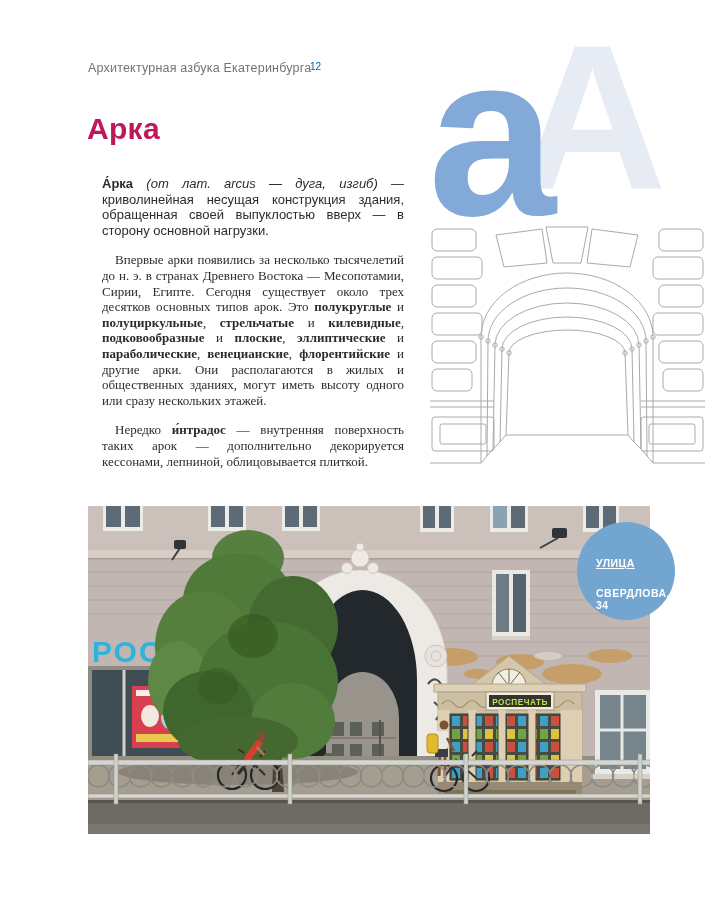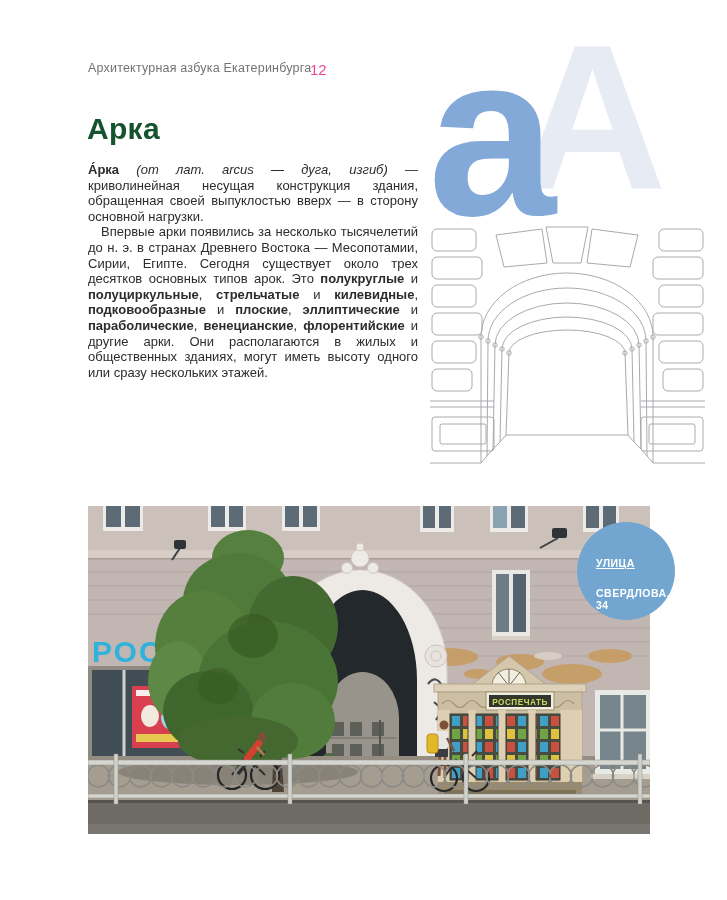--- a/index.html
+++ b/index.html
@@ -1,25 +1,25 @@
 <!DOCTYPE html>
 <html lang="ru"><head>
 <meta charset="utf-8">
 <style>
   html,body{margin:0;padding:0;background:#ffffff;}
   .page{position:relative;width:727px;height:900px;background:#fff;
         font-family:"Liberation Sans",sans-serif;overflow:hidden;}
   .hdr-title{position:absolute;left:88px;top:61px;font-size:12.5px;color:#737373;letter-spacing:.2px;}
-  .hdr-page{position:absolute;left:310px;top:61px;font-size:15px;color:#ec4899;}
+  .hdr-page{position:absolute;left:310px;top:61px;font-size:10px;color:#0369a1;}
   .title{position:absolute;left:87px;top:112px;margin:0;font-size:30px;font-weight:bold;
-         color:#14532d;letter-spacing:.3px;}
+         color:#be185d;letter-spacing:.3px;}
   .article{position:absolute;left:88px;top:162px;width:330px;font-size:13px;line-height:15.6px;
            color:#2c2c2c;text-align:justify;hyphens:auto;-webkit-hyphens:auto;}
-  .article p{margin:0;}
-  .article p.indent{text-indent:13px;}
+  .article p{margin:14px;}
+  .article p.indent{text-indent:13px;font-family:Liberation Serif, serif;}
   .letters-svg{position:absolute;left:400px;top:18px;}
   .letters-svg text{font-family:"Liberation Sans",sans-serif;font-weight:bold;}
   .arch-svg{position:absolute;left:430px;top:225px;}
   .photo{position:absolute;left:88px;top:506px;width:562px;height:328px;overflow:hidden;}
   .badge{position:absolute;left:577px;top:522px;width:98px;height:98px;border-radius:50%;
          background:#72a6d0;color:#fff;}
   .badge .l1{position:absolute;left:19px;top:35px;font-size:10.5px;font-weight:bold;letter-spacing:.5px;text-decoration:underline;}
   .badge .l2{position:absolute;left:19px;top:65px;font-size:10.5px;font-weight:bold;letter-spacing:.5px;}
   .photo svg text{font-family:"Liberation Sans",sans-serif;}
 </style>
@@ -34,20 +34,21 @@
   <svg class="letters-svg" width="327" height="212" viewBox="0 0 327 212">
     <text x="118" y="170" font-size="206" fill="#e7ebf4">А</text>
     <text x="28" y="197" font-size="230" fill="#82a9d8">а</text>
   </svg>
 
   <h1 class="title">Арка</h1>
 
   <div class="article">
       <p><b>А́рка</b><span> </span><i>(от лат. arcus — дуга, изгиб)</i><span> — криволинейная несущая конструкция здания, обращенная своей выпуклостью вверх — в сторону основной нагрузки.</span></p>
       <p class="indent"><span>Впервые арки появились за несколько тысячелетий до н. э. в странах Древнего Востока — Месопотамии, Сирии, Египте. Сегодня существует около трех десятков основных типов арок. Это </span><b>полукруглые</b><span> и </span><b>полуциркульные</b><span>, </span><b>стрельчатые</b><span> и </span><b>килевидные</b><span>, </span><b>подковообразные</b><span> и </span><b>плоские</b><span>, </span><b>эллиптические</b><span> и </span><b>параболические</b><span>, </span><b>венецианские</b><span>, </span><b>флорентийские</b><span> и другие арки. Они располагаются в жилых и общественных зданиях, могут иметь высоту одного или сразу нескольких этажей.</span></p>
+      <p class="indent"><span>Нередко </span><b>и́нтрадос</b><span> — внутренняя поверхность таких арок — дополнительно декорируется кессонами, лепниной, облицовывается плиткой.</span></p>
     </div>
 
   <svg class="arch-svg" width="275" height="240" viewBox="0 0 275 240" fill="none" stroke="#a7aaae" stroke-width="1">
 
     <g>
       <rect x="2" y="4" width="44" height="22" rx="5"></rect>
       <rect x="2" y="32" width="50" height="22" rx="5"></rect>
       <rect x="2" y="60" width="44" height="22" rx="5"></rect>
       <rect x="2" y="88" width="50" height="22" rx="5"></rect>
       <rect x="2" y="116" width="44" height="22" rx="5"></rect>

